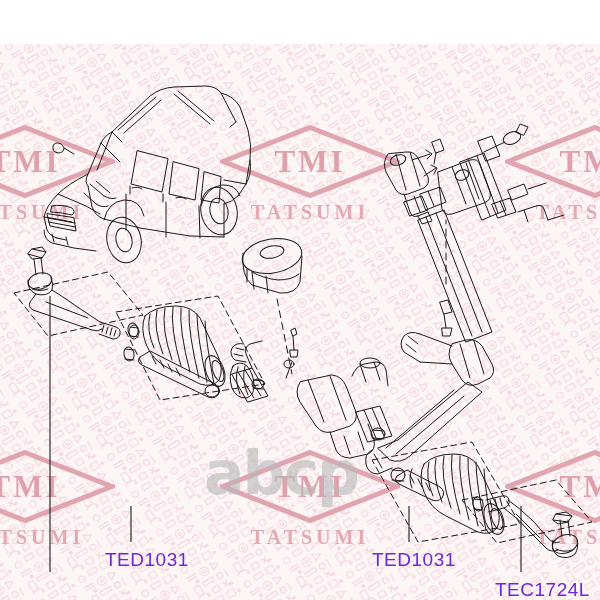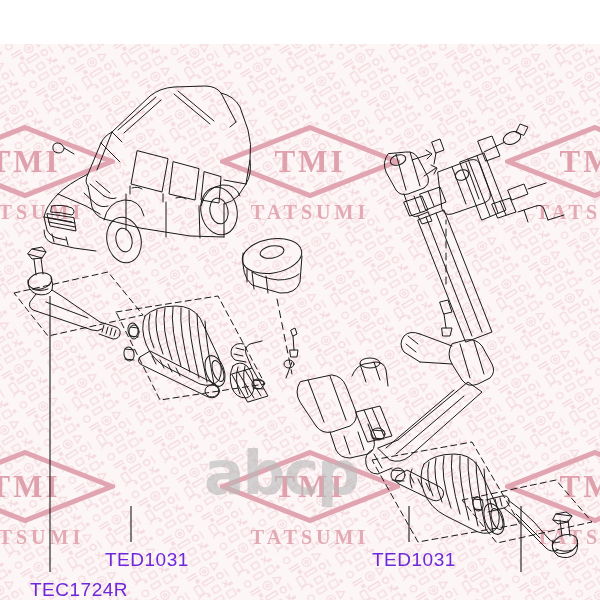--- a/index.html
+++ b/index.html
@@ -430,17 +430,17 @@
     <svg viewBox="0 0 600 600">
       <g stroke="#1a1a1a" stroke-width="1.1">
         <line x1="50" y1="252" x2="50" y2="528"></line>
         <line x1="131" y1="462" x2="131" y2="498"></line>
         <line x1="409" y1="462" x2="409" y2="498"></line>
         <line x1="521" y1="462" x2="521" y2="528"></line>
       </g>
     </svg>
   </div>
 
-  <div id="lbl-tec-r" class="label">TEC1724R</div>
   <div id="lbl-ted-l" class="label">TED1031</div>
   <div id="lbl-ted-r" class="label">TED1031</div>
+  <div id="lbl-tec-l" class="label">TEC1724L</div>
 
 </div>
 
 </body></html>

